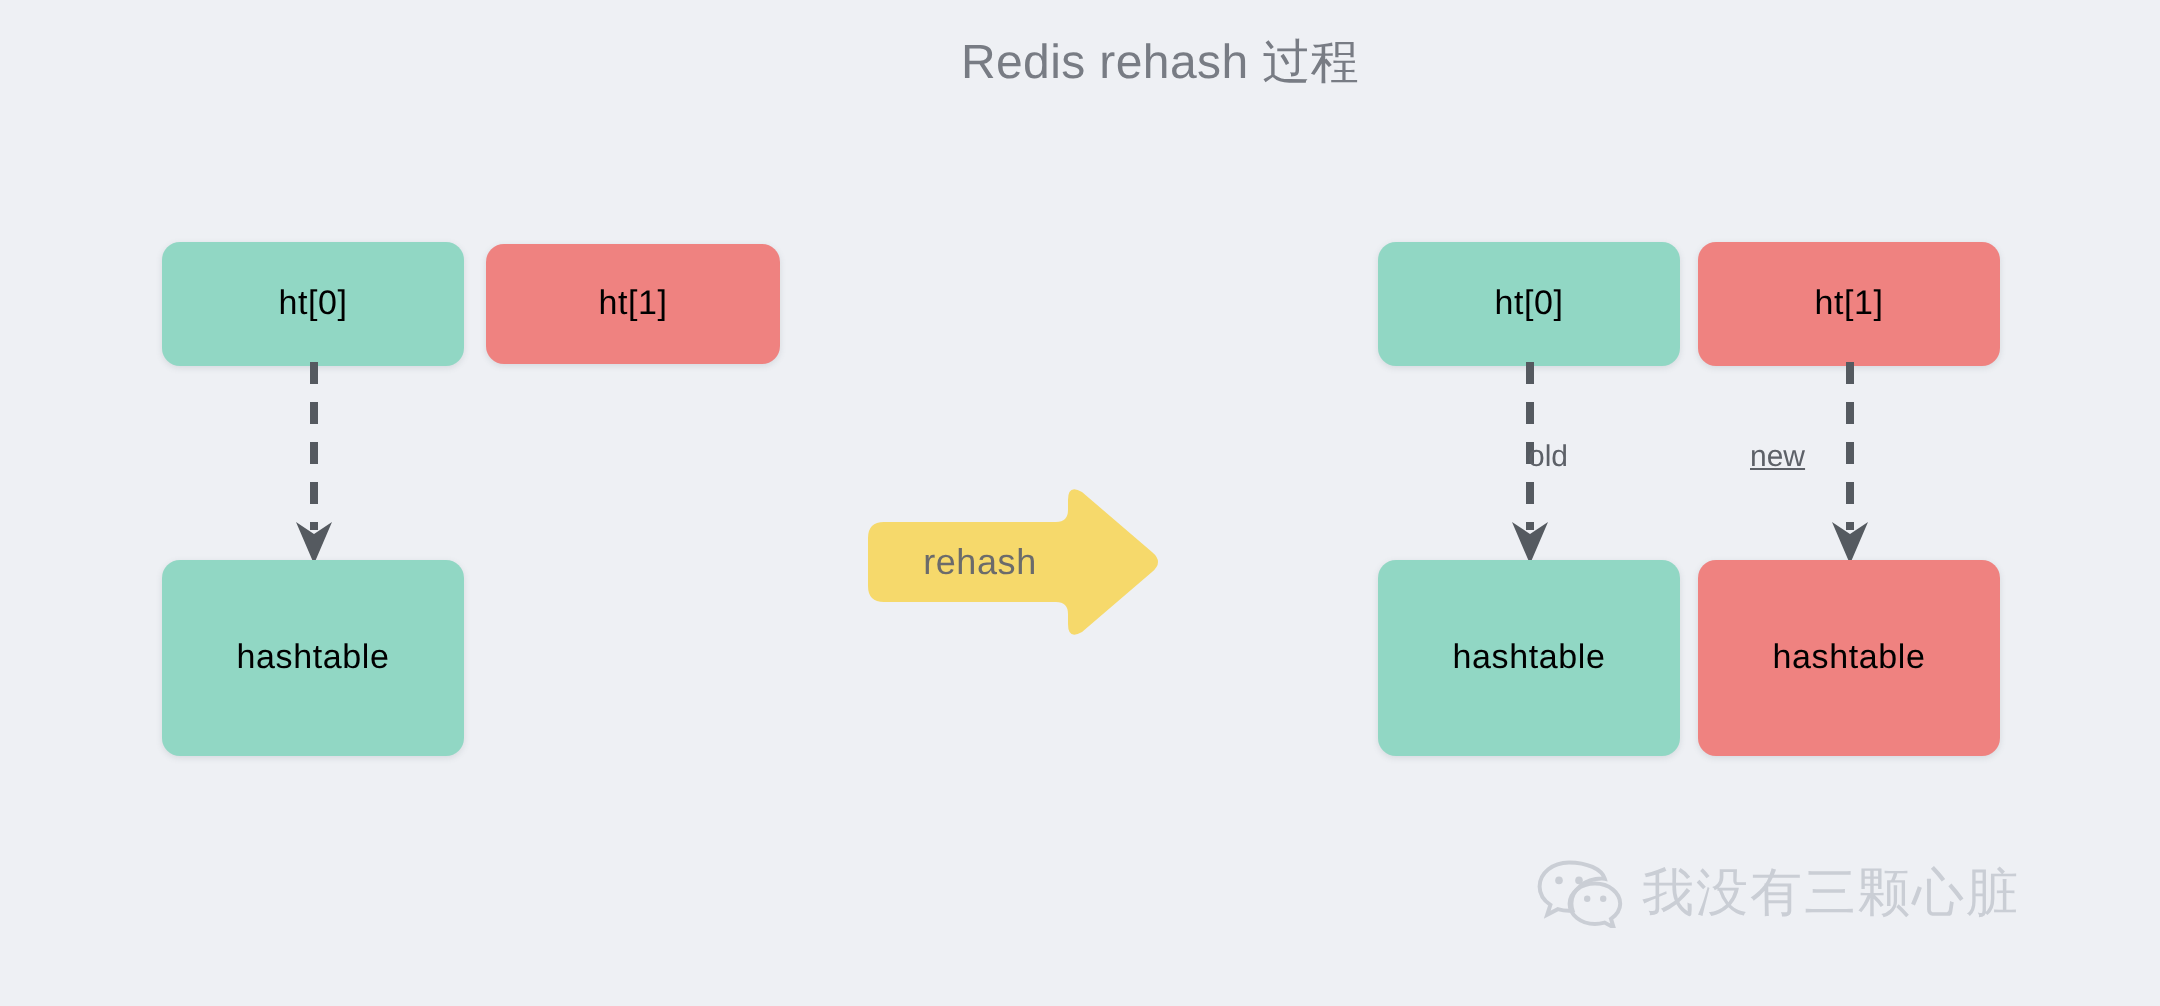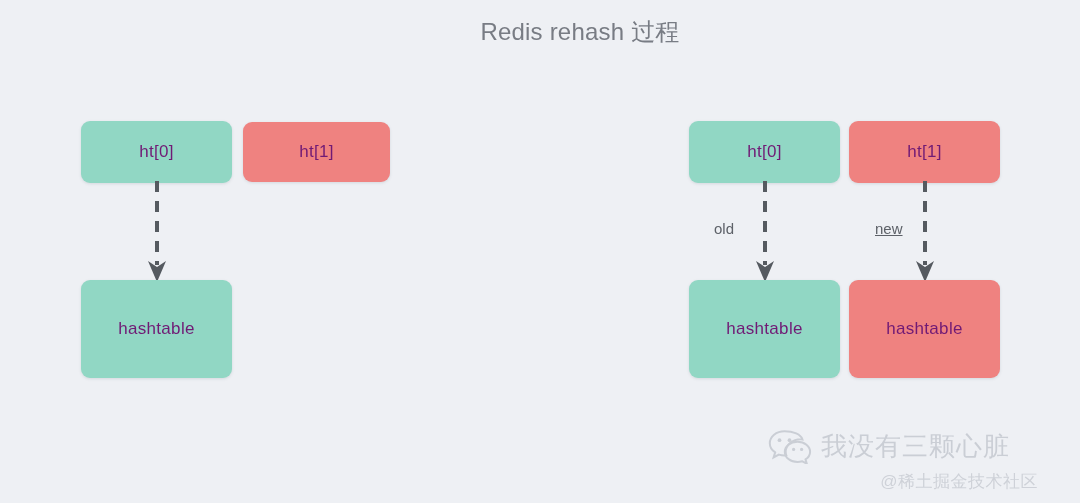--- a/index.html
+++ b/index.html
@@ -36,21 +36,21 @@
   }
 
   
   .node {
     position: absolute;
     border-radius: 9px;
     box-sizing: border-box;
     display: flex;
     align-items: center;
     justify-content: center;
-    color: #701a75;
+    color: #000000;
     font-size: 17px;
     letter-spacing: 0.3px;
     box-shadow: 0 1px 3px rgba(90, 100, 115, 0.16);
   }
   .node.green { background: #91d7c4; }
   .node.red   { background: #ef8280; }
   .node .node-label { pointer-events: none; }
 
   
   #node-left-ht0        { left: 81px;  top: 121px; width: 151px; height: 62px; }
@@ -73,21 +73,21 @@
   #connector-right-old   { left: 750px; top: 181px; height: 102px; }
   #connector-right-new   { left: 910px; top: 181px; height: 102px; }
 
   
   .edge-label {
     position: absolute;
     font-size: 15px;
     color: #5d6168;
     white-space: nowrap;
   }
-  #edge-label-old { left: 714px; top: 220px; }
+  #edge-label-old { left: 764px; top: 220px; }
   #edge-label-new { left: 875px; top: 220px; text-decoration: underline; }
 
   
   #rehash-arrow {
     position: absolute;
     left: 430px;
     top: 240px;
     width: 152px;
     height: 82px;
   }
@@ -159,20 +159,40 @@
     <svg width="30" height="102" viewBox="0 0 30 102">
       <line x1="15" y1="0" x2="15" y2="84" stroke="#555a60" stroke-width="4" stroke-dasharray="11 9" stroke-linecap="butt"></line>
       <path d="M 15 101 L 6 80 L 15 86 L 24 80 Z" fill="#555a60"></path>
     </svg>
   </div>
 
   <div class="node green" id="node-left-hashtable">
     <span class="node-label">hashtable</span>
   </div>
 
+  <div id="rehash-arrow">
+    <svg width="152" height="82" viewBox="0 0 152 82">
+      <path d="M 12 21
+               Q 4 21 4 29
+               L 4 53
+               Q 4 61 12 61
+               L 98 61
+               Q 104 61 104 67
+               L 104 72
+               Q 104 80 111 76
+               L 146 46
+               Q 152 41 146 36
+               L 111 6
+               Q 104 2 104 10
+               L 104 15
+               Q 104 21 98 21
+               Z" fill="#f6d96b"></path>
+    </svg>
+    <div class="rehash-text">rehash</div>
+  </div>
 
   <div class="node green" id="node-right-ht0">
     <span class="node-label">ht[0]</span>
   </div>
 
   <div class="node red" id="node-right-ht1">
     <span class="node-label">ht[1]</span>
   </div>
 
   <div class="connector" id="connector-right-old">
@@ -213,16 +233,15 @@
           <circle cx="21.5" cy="12.2" r="1.9" fill="#9aa0ab"></circle>
           <path d="M29.5 13.8 C22.3 13.8 16.8 18.4 16.8 23.9 c0 5.5 5.5 10.1 12.7 10.1
                    1.7 0 3.3 -.3 4.8 -.7 l4.5 2.4 -1.3 -4.3 c2.8 -1.9 4.6 -4.6 4.6 -7.5
                    0 -5.5 -5.5 -10.1 -12.6 -10.1 Z" fill="none" stroke="#9aa0ab" stroke-width="2"></path>
           <circle cx="25.6" cy="21.4" r="1.6" fill="#9aa0ab"></circle>
           <circle cx="33.6" cy="21.4" r="1.6" fill="#9aa0ab"></circle>
         </svg>
       </span>
       <span class="wm-name">我没有三颗心脏</span>
     </div>
-    <div class="wm-sub">@稀土掘金技术社区</div>
   </div>
 
 </div>
 
 </body></html>

